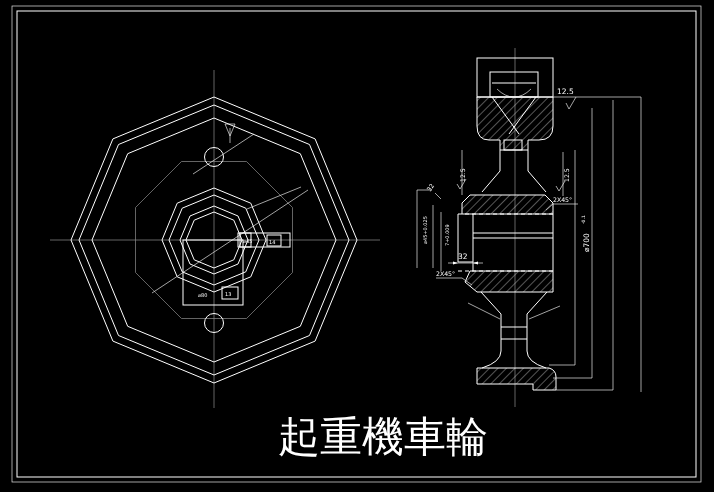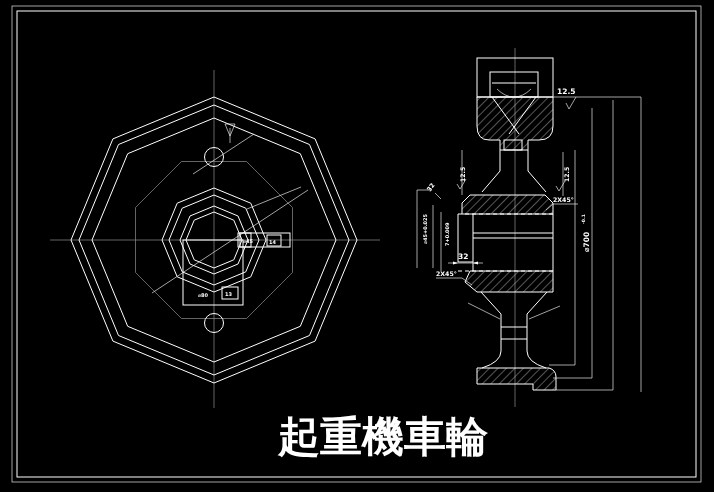--- a/index.html
+++ b/index.html
@@ -1,16 +1,16 @@
 <!DOCTYPE html>
 <html><head>
 <meta charset="utf-8">
 <style>
   html,body{margin:0;padding:0;background:#000;}
-  .canvas{position:relative;width:714px;height:492px;background:#000;overflow:hidden;font-weight:bold;}
+  .canvas{position:relative;width:714px;height:492px;background:#000;overflow:hidden;}
   svg{display:block;}
   .w{stroke:#fff;fill:none;stroke-width:1;}
   .wt{stroke:#e8e8e8;fill:none;stroke-width:.7;}
   .g{stroke:#8f8f8f;fill:none;stroke-width:.7;}
   .h{fill:url(#hatch);stroke:#fff;stroke-width:1;}
   text{fill:#fff;font-family:"DejaVu Sans","Liberation Sans",sans-serif;}
   .dim{font-size:7.5px;}
   .dimS{font-size:6.2px;}
   .tiny{font-size:5px;}
   .title-text{font-family:"Liberation Serif","DejaVu Serif",serif;font-size:42px;}

